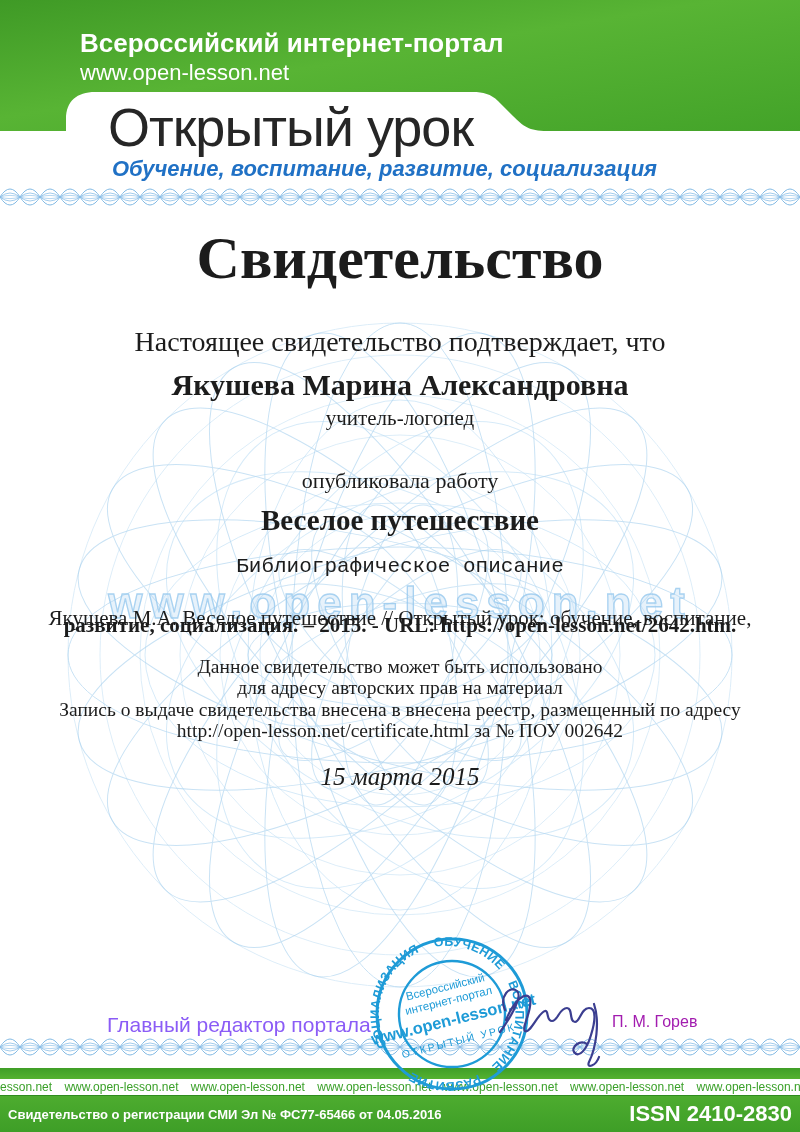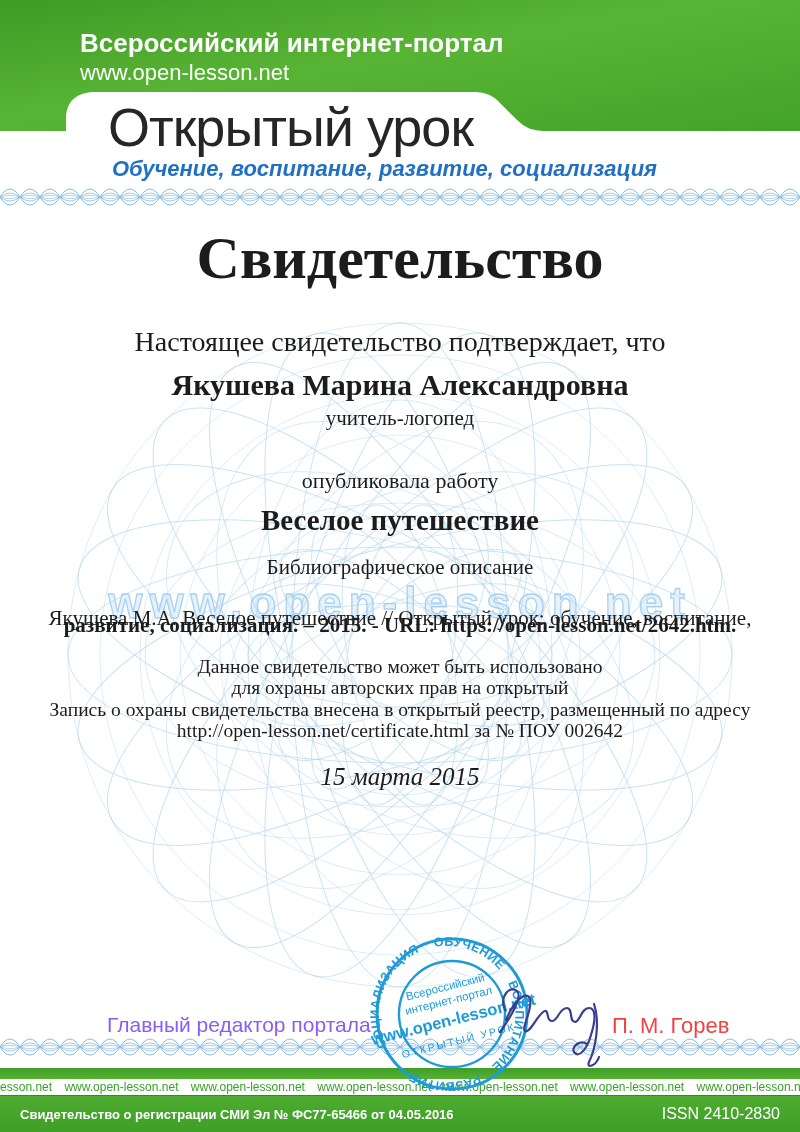--- a/index.html
+++ b/index.html
@@ -25,50 +25,50 @@
              color:rgba(185,218,244,0.35);-webkit-text-stroke:1.3px rgba(150,200,238,0.8);}
   
   .line{position:absolute;left:0;right:0;text-align:center;z-index:3;}
   .cert-title{top:224px;font-size:60px;font-weight:bold;}
   .confirm{top:326px;font-size:28px;}
   .name{top:368px;font-size:30px;font-weight:bold;}
   .role{top:406px;font-size:21px;}
   .org{top:430px;font-size:21px;}
   .action{top:468px;font-size:22px;}
   .work{top:504px;font-size:29px;font-weight:bold;}
-  .biblabel{top:555px;font-size:21px;}
+  .biblabel{top:555px;font-size:21px;font-family:Liberation Mono, monospace;}
   .bib1{top:606px;font-size:21px;font-weight:normal;}
   .bib2{top:613px;font-size:21px;font-weight:bold;}
   .use1{top:656px;font-size:19.5px;}
   .use2{top:677px;font-size:19.5px;}
   .reg1{top:699px;font-size:19.5px;}
   .reg2{top:720px;font-size:19.5px;}
   .date{top:763px;font-size:25px;font-style:italic;}
   
   .editor-label{position:absolute;left:107px;top:1013px;z-index:3;color:#8b5cf6;
                 font-family:"Liberation Sans",sans-serif;font-size:21px;}
-  .editor-name{position:absolute;left:612px;top:1013px;z-index:3;color:#ef4444;
-               font-family:"Liberation Sans",sans-serif;font-size:22px;}
+  .editor-name{position:absolute;left:612px;top:1013px;z-index:3;color:#a21caf;
+               font-family:"Liberation Sans",sans-serif;font-size:16px;}
   .stamp{position:absolute;left:360px;top:925px;z-index:5;}
   .signature{position:absolute;left:440px;top:960px;z-index:6;}
   
   .green-thin{position:absolute;left:0;top:1068px;width:800px;height:11px;z-index:2;
               background:linear-gradient(#3f9e27,#55b231);}
   .url-strip{position:absolute;left:0;top:1079px;width:800px;height:16px;z-index:2;background:#fff;
              overflow:hidden;white-space:nowrap;font-family:"Liberation Sans",sans-serif;
              font-size:12px;color:#3aa029;line-height:16px;}
   .url-strip-inner{position:absolute;left:-62px;white-space:nowrap;}
   .url-strip-inner span{margin-right:9px;}
   .footer-bar{position:absolute;left:0;top:1095px;width:800px;height:37px;z-index:4;
               background:linear-gradient(#4dac2f,#3e9e27);border-top:1px solid #2f8c1e;
               display:flex;align-items:center;justify-content:space-between;
-              box-sizing:border-box;padding:0 20px;color:#fff;
+              box-sizing:border-box;padding:0 8px;color:#fff;
               font-family:"Liberation Sans",sans-serif;}
   .footer-reg{font-size:13px;font-weight:bold;}
-  .footer-issn{font-size:16px;font-weight:normal;}
+  .footer-issn{font-size:22px;font-weight:bold;}
 </style>
 </head>
 <body>
 
 <div class="page">
 
   <svg width="0" height="0" style="position:absolute">
     <defs>
       <path id="wv" d="M0 11 q10 -16 20 0 t20 0 t20 0 t20 0 t20 0 t20 0 t20 0 t20 0 t20 0 t20 0 t20 0 t20 0 t20 0 t20 0 t20 0 t20 0 t20 0 t20 0 t20 0 t20 0 t20 0 t20 0 t20 0 t20 0 t20 0 t20 0 t20 0 t20 0 t20 0 t20 0 t20 0 t20 0 t20 0 t20 0 t20 0 t20 0 t20 0 t20 0 t20 0 t20 0"></path>
       <g id="braidg" stroke="#84bbe5" stroke-width="1" fill="none">
@@ -153,22 +153,22 @@
   <div class="line cert-title">Свидетельство</div>
   <div class="line confirm">Настоящее свидетельство подтверждает, что</div>
   <div class="line name">Якушева Марина Александровна</div>
   <div class="line role">учитель-логопед</div>
   <div class="line work">Веселое путешествие</div>
   <div class="line action">опубликовала работу</div>
   <div class="line biblabel">Библиографическое описание</div>
   <div class="line bib1">Якушева М.А. Веселое путешествие // Открытый урок: обучение, воспитание,</div>
   <div class="line bib2">развитие, социализация. – 2015. - URL: https://open-lesson.net/2642.htm.</div>
   <div class="line use1">Данное свидетельство может быть использовано</div>
-  <div class="line use2">для охраны авторских прав на открытый</div>
-  <div class="line reg1">Запись о охраны свидетельства внесена в открытый реестр, размещенный по адресу</div>
+  <div class="line use2">для адресу авторских прав на материал</div>
+  <div class="line reg1">Запись о выдаче свидетельства внесена в внесена реестр, размещенный по адресу</div>
   <div class="line reg2">http://open-lesson.net/certificate.html за № ПОУ 002642</div>
   <div class="line date">15 марта 2015</div>
 
   <div class="editor-label">Главный редактор портала</div>
   <div class="editor-name">П. М. Горев</div>
 
   <svg class="braid braid-bottom" width="800" height="22">
     <use href="#braidg"></use>
   </svg>
 

